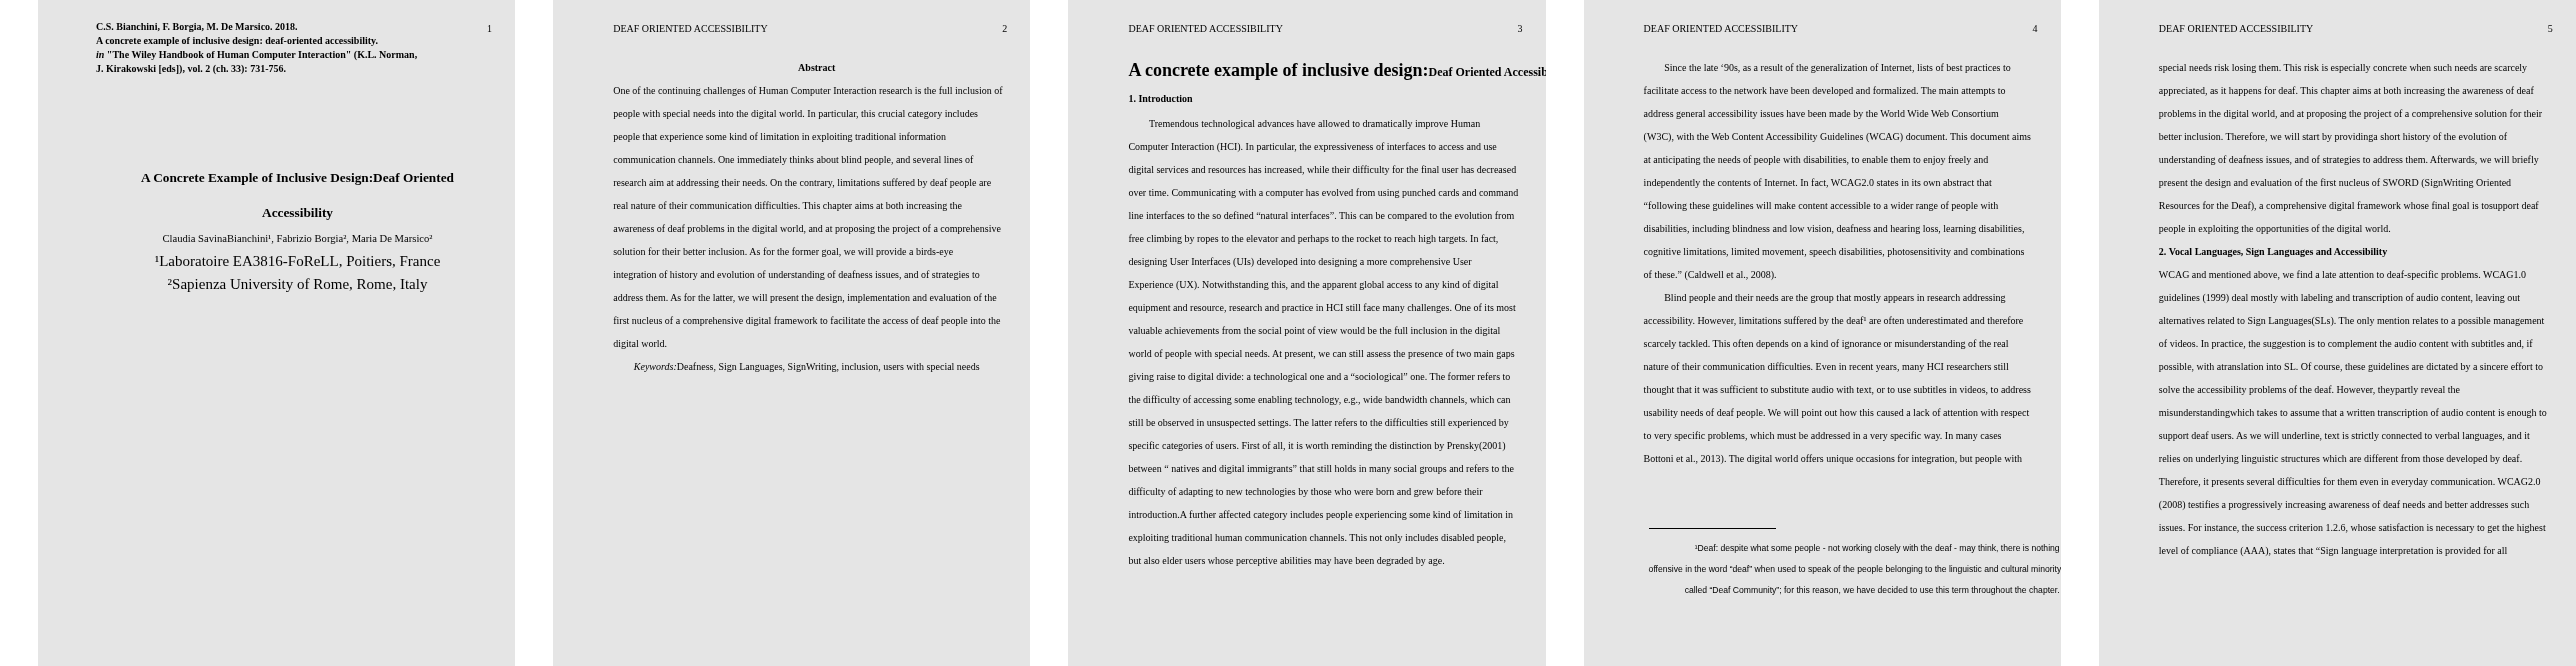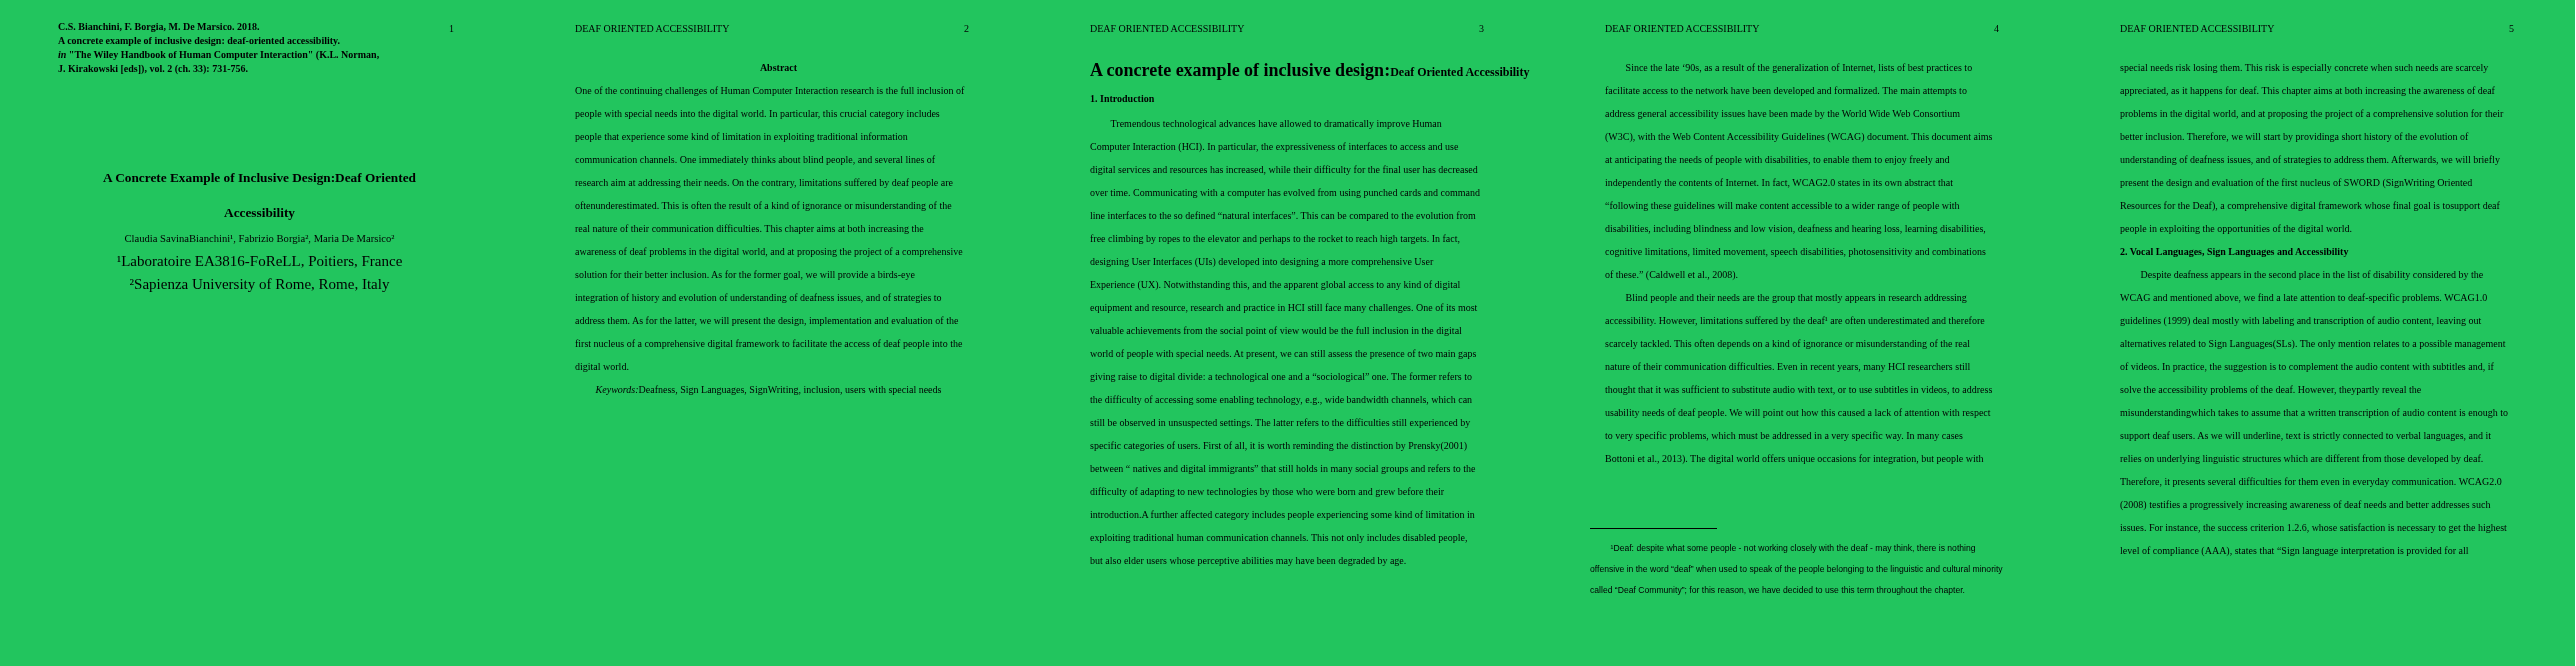--- a/index.html
+++ b/index.html
@@ -1,18 +1,18 @@
 <!DOCTYPE html>
 <html style="font-size:9px"><head>
 <meta charset="utf-8">
 <style>
   html,body{margin:0;padding:0;background:#ffffff;}
   .sheet{display:flex;width:2576px;height:667px;background:#ffffff;}
-  .page{position:relative;width:515px;height:667px;background:#22c55e;overflow:hidden;
-        color:#000;font-family:"Liberation Serif","DejaVu Serif",serif;}
+  .page{position:relative;width:515px;height:667px;background:#e5e5e5;overflow:hidden;
+        color:#000;font-family:"Liberation Serif","DejaVu Serif",serif;margin-left:38px;}
   .rh-title{position:absolute;top:23px;left:60px;font-size:10px;white-space:nowrap;}
   .page-num{position:absolute;top:23px;left:449px;font-size:10px;}
   .page-body{position:absolute;top:56px;left:60px;width:407px;font-size:10px;line-height:23px;}
   .ln{min-height:23px;white-space:nowrap;}
   .ln.i{text-indent:20.6px;}
   .ln.h{font-weight:700;}
   
   .cite{position:absolute;top:20px;left:58px;width:356px;font-size:10px;line-height:14px;font-weight:700;}
   .cite-line{white-space:nowrap;}
   .cite-line em{font-weight:700;}
@@ -24,23 +24,23 @@
   
   .abstract-heading{font-weight:700;text-align:center;white-space:nowrap;}
   .kw{white-space:nowrap;text-indent:20.6px;}
   .kw em{font-style:italic;}
   
   .article-title{text-align:center;white-space:nowrap;font-weight:700;line-height:29px;}
   .article-title .t-main{font-size:18px;}
   .article-title .t-sub{font-size:12px;}
   .sec-heading-p3{font-weight:700;line-height:24.5px;white-space:nowrap;}
   
-  .footnote{position:absolute;top:528px;left:45px;width:411px;
+  .footnote{position:absolute;top:528px;left:65px;width:411px;
             font-family:"Liberation Sans","DejaVu Sans",sans-serif;
-            font-size:8.6px;line-height:21px;}
+            font-size:8.6px;line-height:21px;text-align:right;}
   .footnote-rule{width:127px;border-top:1.1px solid #000;margin-bottom:9px;}
   .fn-line{min-height:21px;white-space:nowrap;}
   .fn-line.i{text-indent:20.6px;}
 </style>
 </head>
 <body>
 
 <div class="sheet">
 
   <section class="page">
@@ -67,21 +67,20 @@
     <div class="page-num">2</div>
     <div class="page-body">
       <div class="abstract-heading">Abstract</div>
       <div>
 
       <div class="ln">One of the continuing challenges of Human Computer Interaction research is the full inclusion of</div>
           <div class="ln">people with special needs into the digital world. In particular, this crucial category includes</div>
           <div class="ln">people that experience some kind of limitation in exploiting traditional information</div>
           <div class="ln">communication channels. One immediately thinks about blind people, and several lines of</div>
           <div class="ln">research aim at addressing their needs. On the contrary, limitations suffered by deaf people are</div>
-          <div class="ln">oftenunderestimated. This is often the result of a kind of ignorance or misunderstanding of the</div>
           <div class="ln">real nature of their communication difficulties. This chapter aims at both increasing the</div>
           <div class="ln">awareness of deaf problems in the digital world, and at proposing the project of a comprehensive</div>
           <div class="ln">solution for their better inclusion. As for the former goal, we will provide a birds-eye</div>
           <div class="ln">integration of history and evolution of understanding of deafness issues, and of strategies to</div>
           <div class="ln">address them. As for the latter, we will present the design, implementation and evaluation of the</div>
           <div class="ln">first nucleus of a comprehensive digital framework to facilitate the access of deaf people into the</div>
           <div class="ln">digital world.</div>
         </div>
       <div class="ln kw"><em>Keywords:</em><span>Deafness, Sign Languages, SignWriting, inclusion, users with special needs</span></div>
     </div>
@@ -164,25 +163,25 @@
 
       <div class="ln">special needs risk losing them. This risk is especially concrete when such needs are scarcely</div>
           <div class="ln">appreciated, as it happens for deaf. This chapter aims at both increasing the awareness of deaf</div>
           <div class="ln">problems in the digital world, and at proposing the project of a comprehensive solution for their</div>
           <div class="ln">better inclusion. Therefore, we will start by providinga short history of the evolution of</div>
           <div class="ln">understanding of deafness issues, and of strategies to address them. Afterwards, we will briefly</div>
           <div class="ln">present the design and evaluation of the first nucleus of SWORD (SignWriting Oriented</div>
           <div class="ln">Resources for the Deaf), a comprehensive digital framework whose final goal is tosupport deaf</div>
           <div class="ln">people in exploiting the opportunities of the digital world.</div>
           <div class="ln h">2. Vocal Languages, Sign Languages and Accessibility</div>
-          <div class="ln i">Despite deafness appears in the second place in the list of disability considered by the</div>
           <div class="ln">WCAG and mentioned above, we find a late attention to deaf-specific problems. WCAG1.0</div>
           <div class="ln">guidelines (1999) deal mostly with labeling and transcription of audio content, leaving out</div>
           <div class="ln">alternatives related to Sign Languages(SLs). The only mention relates to a possible management</div>
           <div class="ln">of videos. In practice, the suggestion is to complement the audio content with subtitles and, if</div>
+          <div class="ln">possible, with atranslation into SL. Of course, these guidelines are dictated by a sincere effort to</div>
           <div class="ln">solve the accessibility problems of the deaf. However, theypartly reveal the</div>
           <div class="ln">misunderstandingwhich takes to assume that a written transcription of audio content is enough to</div>
           <div class="ln">support deaf users. As we will underline, text is strictly connected to verbal languages, and it</div>
           <div class="ln">relies on underlying linguistic structures which are different from those developed by deaf.</div>
           <div class="ln">Therefore, it presents several difficulties for them even in everyday communication. WCAG2.0</div>
           <div class="ln">(2008) testifies a progressively increasing awareness of deaf needs and better addresses such</div>
           <div class="ln">issues. For instance, the success criterion 1.2.6, whose satisfaction is necessary to get the highest</div>
           <div class="ln">level of compliance (AAA), states that “Sign language interpretation is provided for all</div>
         </div>
     </div>

